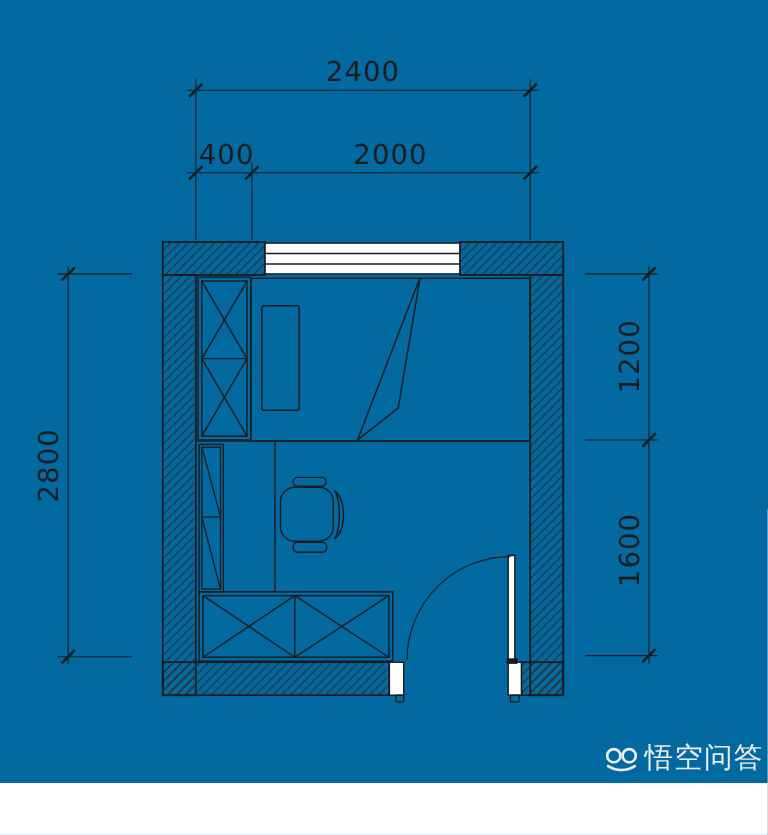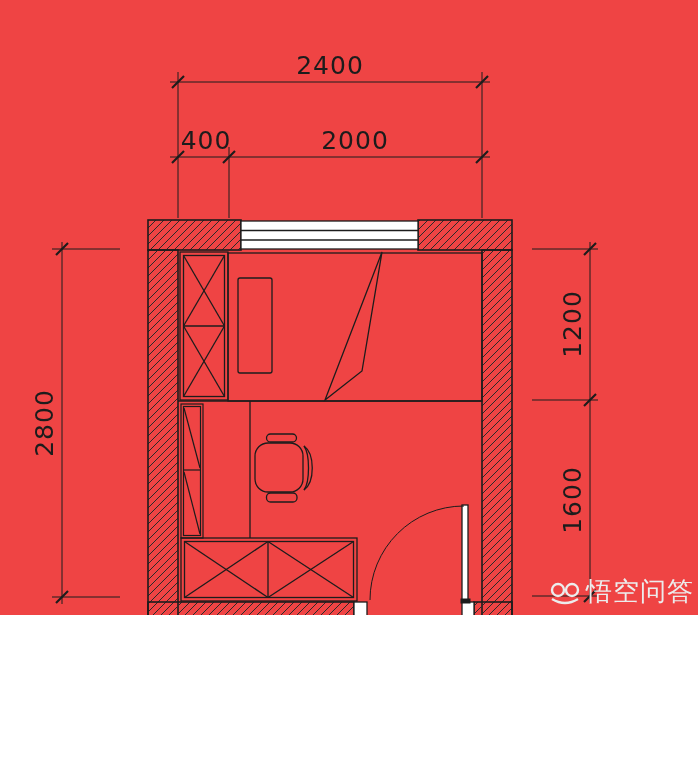--- a/index.html
+++ b/index.html
@@ -1,16 +1,16 @@
 <!DOCTYPE html>
 <html><head>
 <meta charset="utf-8">
 <style>
   html,body{margin:0;padding:0;background:#ffffff;}
-  #stage{position:relative;width:698px;height:615px;background:#ef4444;overflow:hidden;
+  #stage{position:relative;width:698px;height:712px;background:#0369a1;overflow:hidden;
          font-family:"DejaVu Sans",sans-serif;}
   svg text{font-family:"DejaVu Sans",sans-serif;font-size:25px;fill:#1c1c1c;letter-spacing:1px;}
   #watermark{position:absolute;right:4px;bottom:6px;display:flex;align-items:center;gap:4px;
              color:#ececec;font-size:26px;letter-spacing:1px;user-select:none;}
   #watermark svg{display:block;}
 </style>
 </head>
 <body>
 
 <div id="stage">

